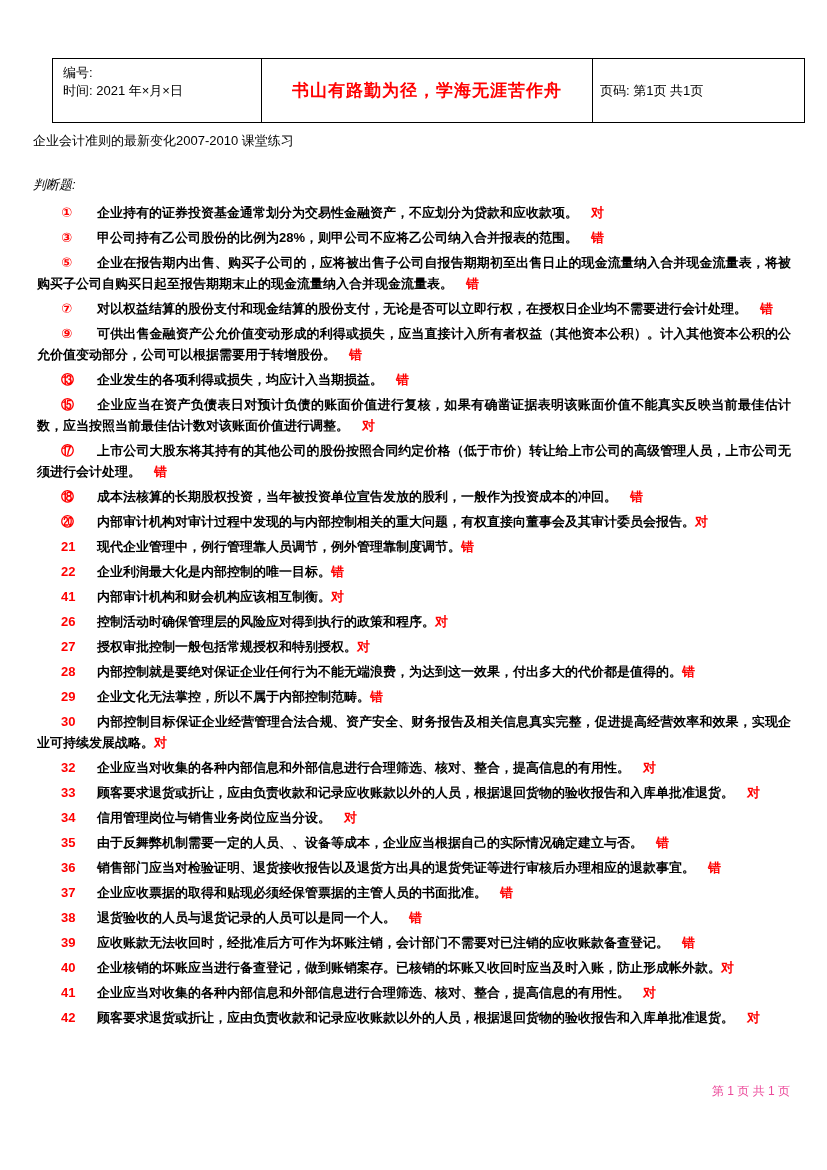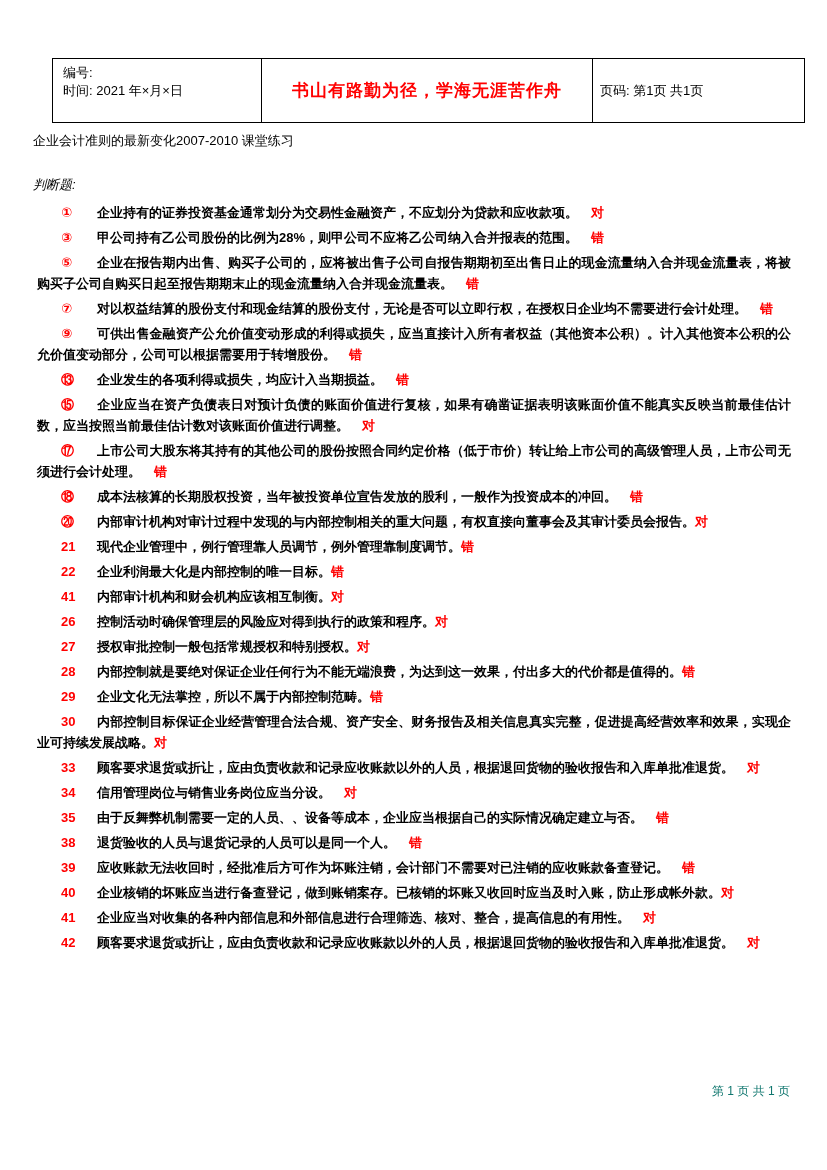--- a/index.html
+++ b/index.html
@@ -42,21 +42,21 @@
     display:inline-block;
     min-width:36px;
     text-indent:0;
   }
   .q-ans{color:#ff0000;white-space:pre;}
   
   .footer{
     position:absolute;
     right:37px;top:1083px;
     font-size:12px;
-    color:#0f766e;
+    color:#ec4899;
   }
 </style>
 </head>
 <body>
 
 <div class="page">
   <div class="content">
 
     <table class="hdr">
       <tbody>
@@ -91,23 +91,26 @@
         <p class="q"><span class="q-num">⑱</span><span class="q-text">成本法核算的长期股权投资，当年被投资单位宣告发放的股利，一般作为投资成本的冲回。</span><span class="q-ans">　错</span></p>
         <p class="q"><span class="q-num">⑳</span><span class="q-text">内部审计机构对审计过程中发现的与内部控制相关的重大问题，有权直接向董事会及其审计委员会报告。</span><span class="q-ans">对</span></p>
         <p class="q"><span class="q-num">21</span><span class="q-text">现代企业管理中，例行管理靠人员调节，例外管理靠制度调节。</span><span class="q-ans">错</span></p>
         <p class="q"><span class="q-num">22</span><span class="q-text">企业利润最大化是内部控制的唯一目标。</span><span class="q-ans">错</span></p>
         <p class="q"><span class="q-num">41</span><span class="q-text">内部审计机构和财会机构应该相互制衡。</span><span class="q-ans">对</span></p>
         <p class="q"><span class="q-num">26</span><span class="q-text">控制活动时确保管理层的风险应对得到执行的政策和程序。</span><span class="q-ans">对</span></p>
         <p class="q"><span class="q-num">27</span><span class="q-text">授权审批控制一般包括常规授权和特别授权。</span><span class="q-ans">对</span></p>
         <p class="q"><span class="q-num">28</span><span class="q-text">内部控制就是要绝对保证企业任何行为不能无端浪费，为达到这一效果，付出多大的代价都是值得的。</span><span class="q-ans">错</span></p>
         <p class="q"><span class="q-num">29</span><span class="q-text">企业文化无法掌控，所以不属于内部控制范畴。</span><span class="q-ans">错</span></p>
         <p class="q"><span class="q-num">30</span><span class="q-text">内部控制目标保证企业经营管理合法合规、资产安全、财务报告及相关信息真实完整，促进提高经营效率和效果，实现企业可持续发展战略。</span><span class="q-ans">对</span></p>
+        <p class="q"><span class="q-num">32</span><span class="q-text">企业应当对收集的各种内部信息和外部信息进行合理筛选、核对、整合，提高信息的有用性。</span><span class="q-ans">　对</span></p>
         <p class="q"><span class="q-num">33</span><span class="q-text">顾客要求退货或折让，应由负责收款和记录应收账款以外的人员，根据退回货物的验收报告和入库单批准退货。</span><span class="q-ans">　对</span></p>
         <p class="q"><span class="q-num">34</span><span class="q-text">信用管理岗位与销售业务岗位应当分设。</span><span class="q-ans">　对</span></p>
         <p class="q"><span class="q-num">35</span><span class="q-text">由于反舞弊机制需要一定的人员、、设备等成本，企业应当根据自己的实际情况确定建立与否。</span><span class="q-ans">　错</span></p>
+        <p class="q"><span class="q-num">36</span><span class="q-text">销售部门应当对检验证明、退货接收报告以及退货方出具的退货凭证等进行审核后办理相应的退款事宜。</span><span class="q-ans">　错</span></p>
+        <p class="q"><span class="q-num">37</span><span class="q-text">企业应收票据的取得和贴现必须经保管票据的主管人员的书面批准。</span><span class="q-ans">　错</span></p>
         <p class="q"><span class="q-num">38</span><span class="q-text">退货验收的人员与退货记录的人员可以是同一个人。</span><span class="q-ans">　错</span></p>
         <p class="q"><span class="q-num">39</span><span class="q-text">应收账款无法收回时，经批准后方可作为坏账注销，会计部门不需要对已注销的应收账款备查登记。</span><span class="q-ans">　错</span></p>
         <p class="q"><span class="q-num">40</span><span class="q-text">企业核销的坏账应当进行备查登记，做到账销案存。已核销的坏账又收回时应当及时入账，防止形成帐外款。</span><span class="q-ans">对</span></p>
         <p class="q"><span class="q-num">41</span><span class="q-text">企业应当对收集的各种内部信息和外部信息进行合理筛选、核对、整合，提高信息的有用性。</span><span class="q-ans">　对</span></p>
         <p class="q"><span class="q-num">42</span><span class="q-text">顾客要求退货或折让，应由负责收款和记录应收账款以外的人员，根据退回货物的验收报告和入库单批准退货。</span><span class="q-ans">　对</span></p>
       </div>
 
   </div>
 
   <div class="footer">第 1 页 共 1 页</div>

